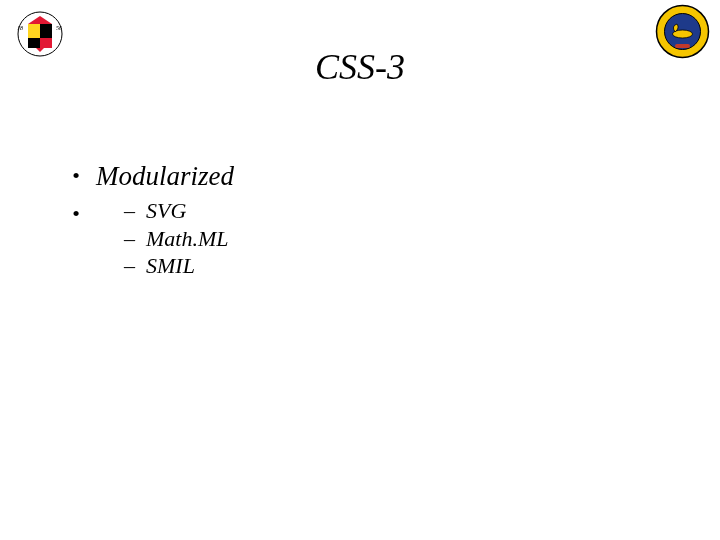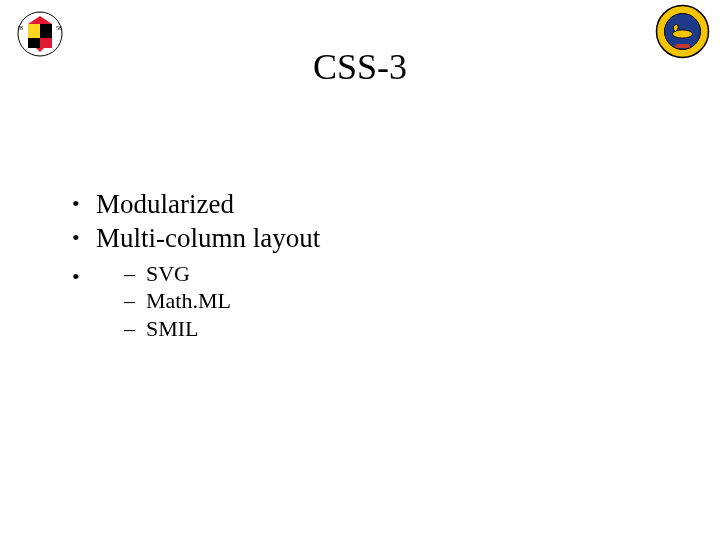--- a/index.html
+++ b/index.html
@@ -10,20 +10,21 @@
     background: #ffffff;
     font-family: "Times New Roman", Times, serif;
     color: #000000;
     overflow: hidden;
   }
   .slide {
     position: relative;
     width: 720px;
     height: 540px;
     box-sizing: border-box;
+    font-style: italic;
   }
   .logo-left {
     position: absolute;
     top: 4px;
     left: 10px;
     width: 60px;
     height: 55px;
   }
   .logo-right {
     position: absolute;
@@ -41,21 +42,20 @@
     font-size: 36px;
     font-weight: normal;
   }
   .content {
     position: absolute;
     top: 160px;
     left: 72px;
     right: 60px;
     font-size: 27px;
     line-height: 1.2;
-    margin-top: 28px;
   }
   ul.level1 {
     list-style: none;
     padding: 0;
     margin: 0;
   }
   ul.level1 > li {
     position: relative;
     padding-left: 24px;
     margin-bottom: 2px;
@@ -115,23 +115,20 @@
   </div>
 
   <div class="title">CSS-3</div>
 
   <div class="content">
     <ul class="level1">
       <li>
         <span>Modularized</span>
       </li>
       <li>
-        <span>Multi-column layout</span>
-      </li>
-      <li>
         <ul class="level2">
           <li>
             <span>SVG</span>
           </li>
           <li>
             <span>Math.ML</span>
           </li>
           <li>
             <span>SMIL</span>
           </li>

